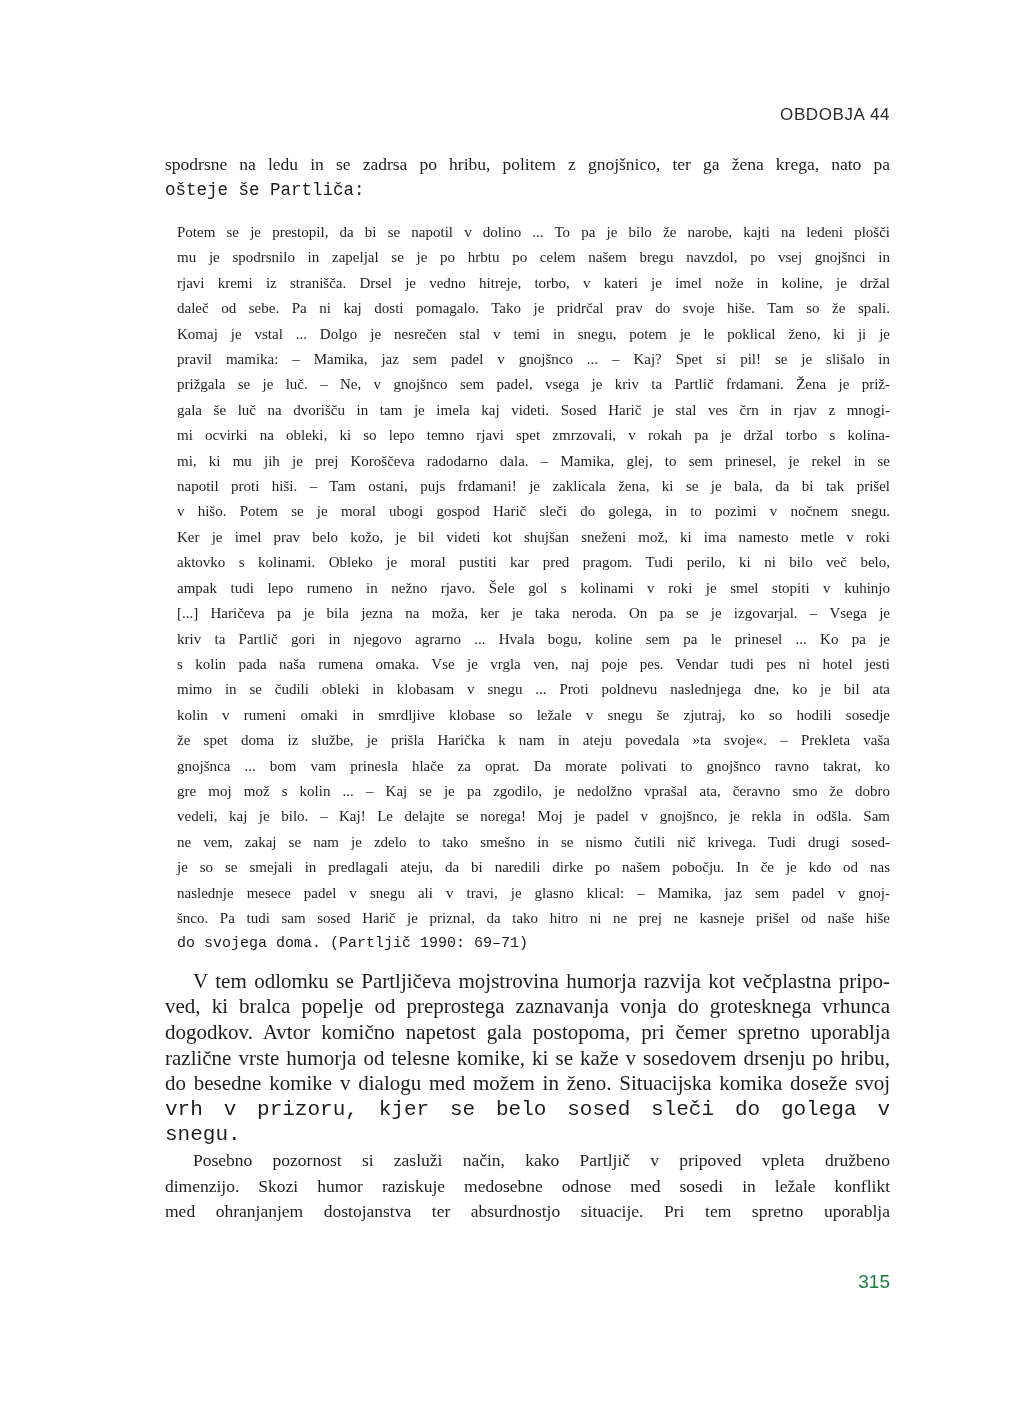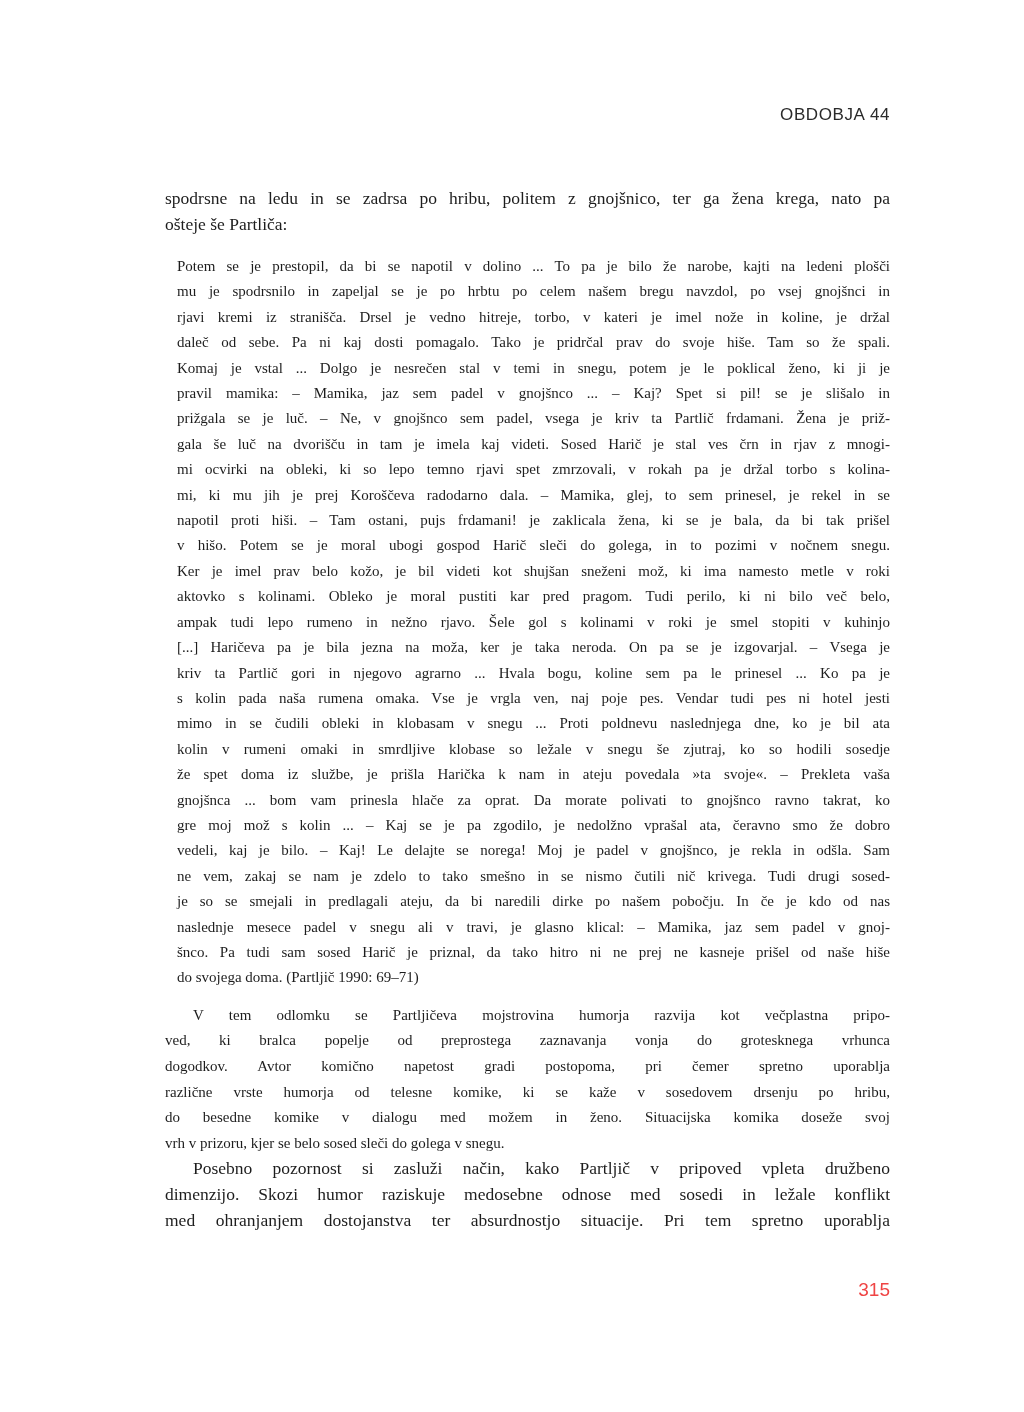--- a/index.html
+++ b/index.html
@@ -17,53 +17,53 @@
   }
   .running-head {
     font-family: "Liberation Sans", sans-serif;
     font-size: 17px;
     letter-spacing: 0.6px;
     line-height: 20px;
     text-align: right;
     color: #2a2a2a;
   }
   .intro {
-    margin-top: 60px;
+    margin-top: 26px;
     font-size: 17.5px;
     line-height: 26px;
   }
   .excerpt {
     margin-top: 17px;
     margin-left: 12px;
     font-size: 15px;
     line-height: 25.4px;
   }
   .analysis-1 {
     margin-top: 12px;
-    font-size: 15px;
+    font-size: 21px;
     line-height: 25.6px;
   }
   .analysis-2 {
     font-size: 17.5px;
     line-height: 25.6px;
   }
   .tline {
     text-align: justify;
     text-align-last: justify;
     text-justify: inter-word;
   }
-  .tline-last { text-align-last: left; }
+  .tline-last { text-align-last: left; font-family: Liberation Mono, monospace; }
   .tline-indent { text-indent: 28px; }
   .page-number {
     margin-top: 46px;
     text-align: right;
     font-family: "Liberation Sans", sans-serif;
     font-size: 19px;
     line-height: 22px;
-    color: #ef4444;
+    color: #15803d;
   }
 </style>
 </head>
 <body>
 
 <div class="page">
 
   <div class="running-head">OBDOBJA 44</div>
 
   <div class="intro">
@@ -99,21 +99,21 @@
       <div class="tline">ne vem, zakaj se nam je zdelo to tako smešno in se nismo čutili nič krivega. Tudi drugi sosed-</div>
       <div class="tline">je so se smejali in predlagali ateju, da bi naredili dirke po našem pobočju. In če je kdo od nas</div>
       <div class="tline">naslednje mesece padel v snegu ali v travi, je glasno klical: – Mamika, jaz sem padel v gnoj-</div>
       <div class="tline">šnco. Pa tudi sam sosed Harič je priznal, da tako hitro ni ne prej ne kasneje prišel od naše hiše</div>
       <div class="tline tline-last">do svojega doma. (Partljič 1990: 69–71)</div>
     </div>
 
   <div class="analysis-1">
       <div class="tline tline-indent">V tem odlomku se Partljičeva mojstrovina humorja razvija kot večplastna pripo-</div>
       <div class="tline">ved, ki bralca popelje od preprostega zaznavanja vonja do grotesknega vrhunca</div>
-      <div class="tline">dogodkov. Avtor komično napetost gradi postopoma, pri čemer spretno uporablja</div>
+      <div class="tline">dogodkov. Avtor komično napetost gala postopoma, pri čemer spretno uporablja</div>
       <div class="tline">različne vrste humorja od telesne komike, ki se kaže v sosedovem drsenju po hribu,</div>
       <div class="tline">do besedne komike v dialogu med možem in ženo. Situacijska komika doseže svoj</div>
       <div class="tline tline-last">vrh v prizoru, kjer se belo sosed sleči do golega v snegu.</div>
     </div>
 
   <div class="analysis-2">
       <div class="tline tline-indent">Posebno pozornost si zasluži način, kako Partljič v pripoved vpleta družbeno</div>
       <div class="tline">dimenzijo. Skozi humor raziskuje medosebne odnose med sosedi in ležale konflikt</div>
       <div class="tline">med ohranjanjem dostojanstva ter absurdnostjo situacije. Pri tem spretno uporablja</div>
     </div>

